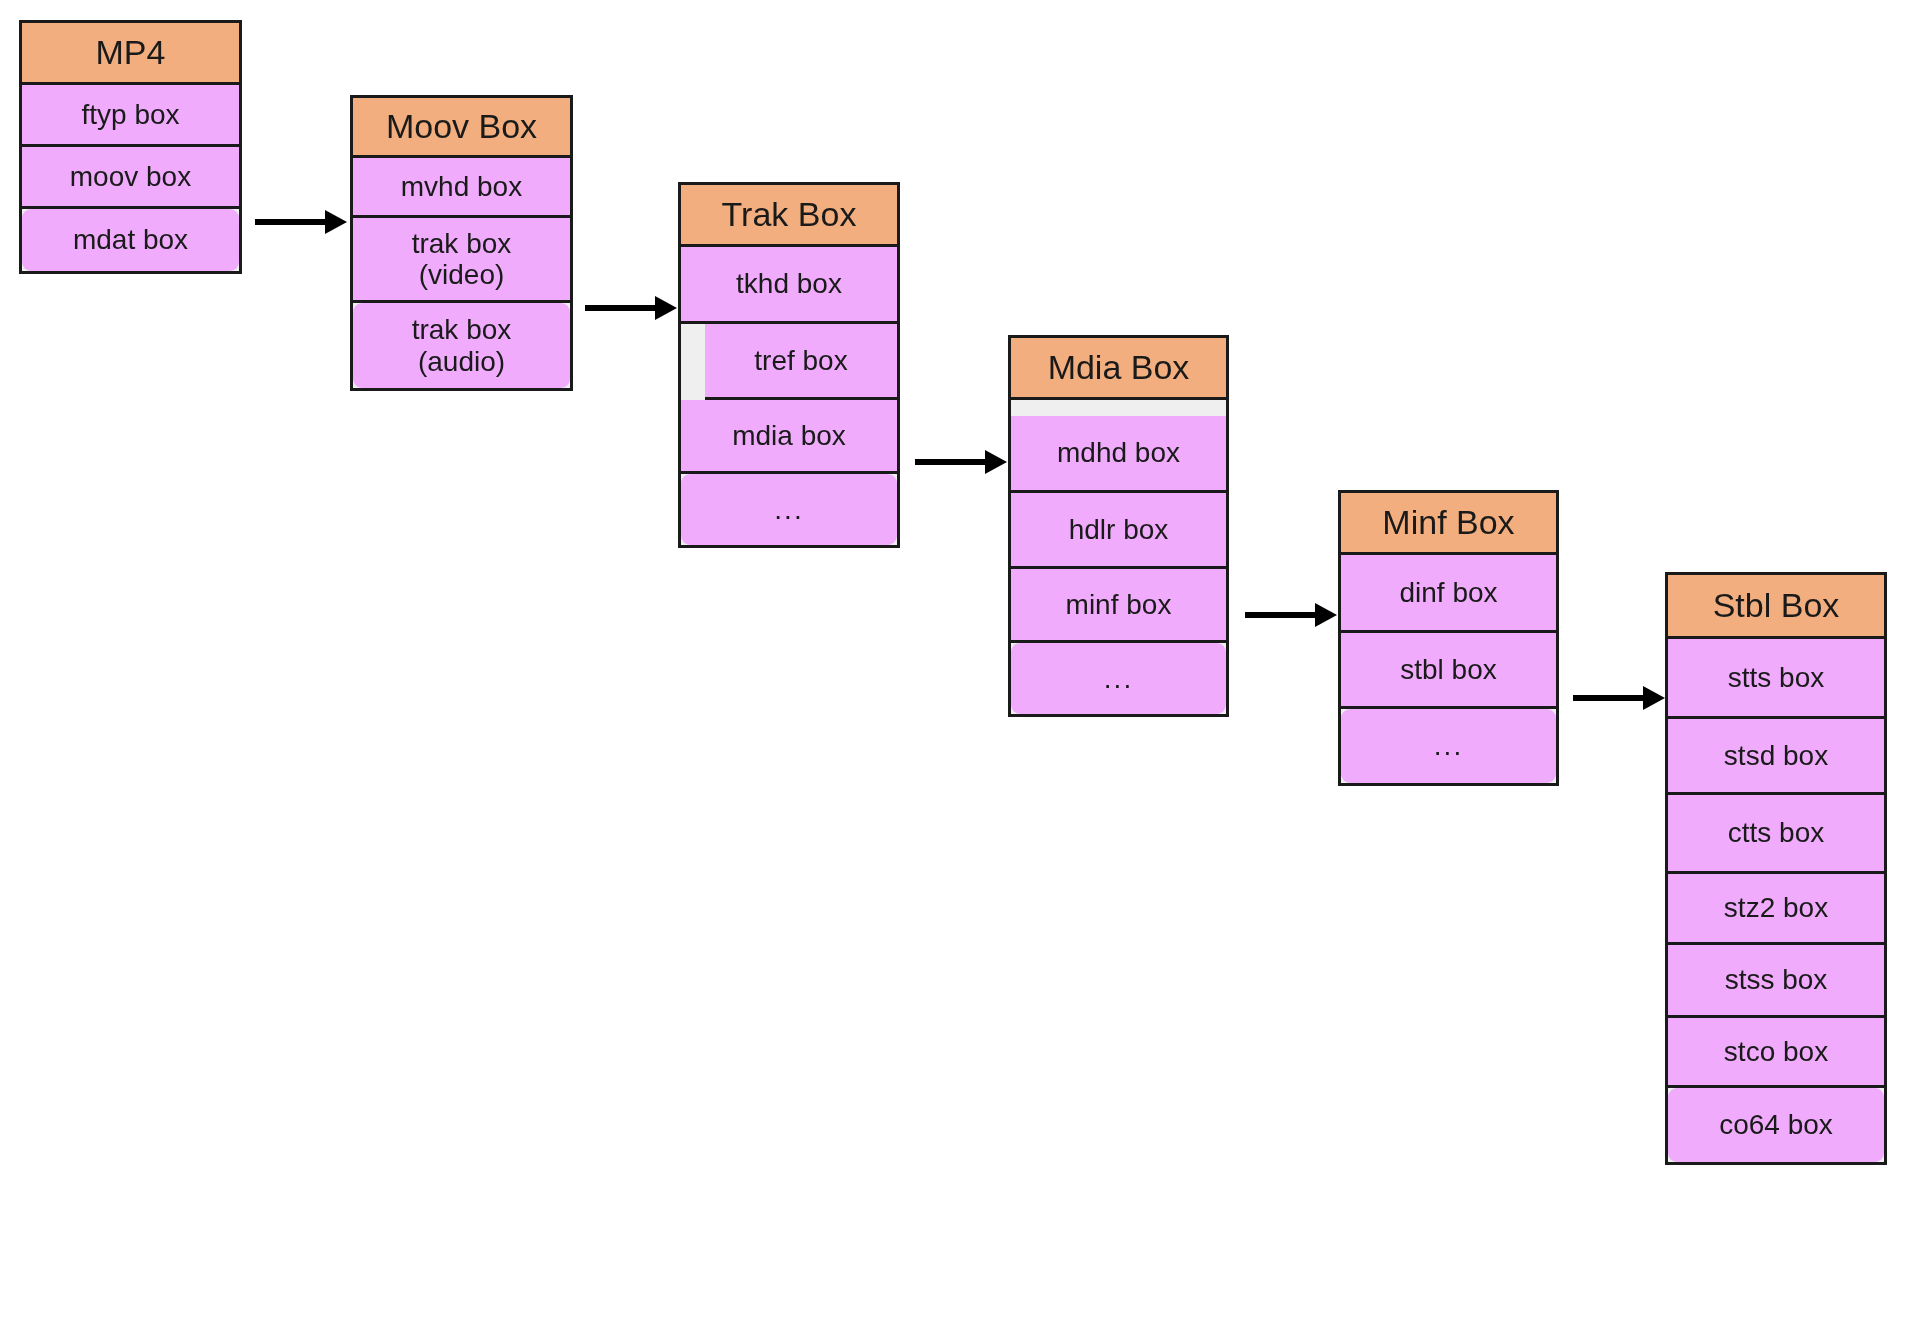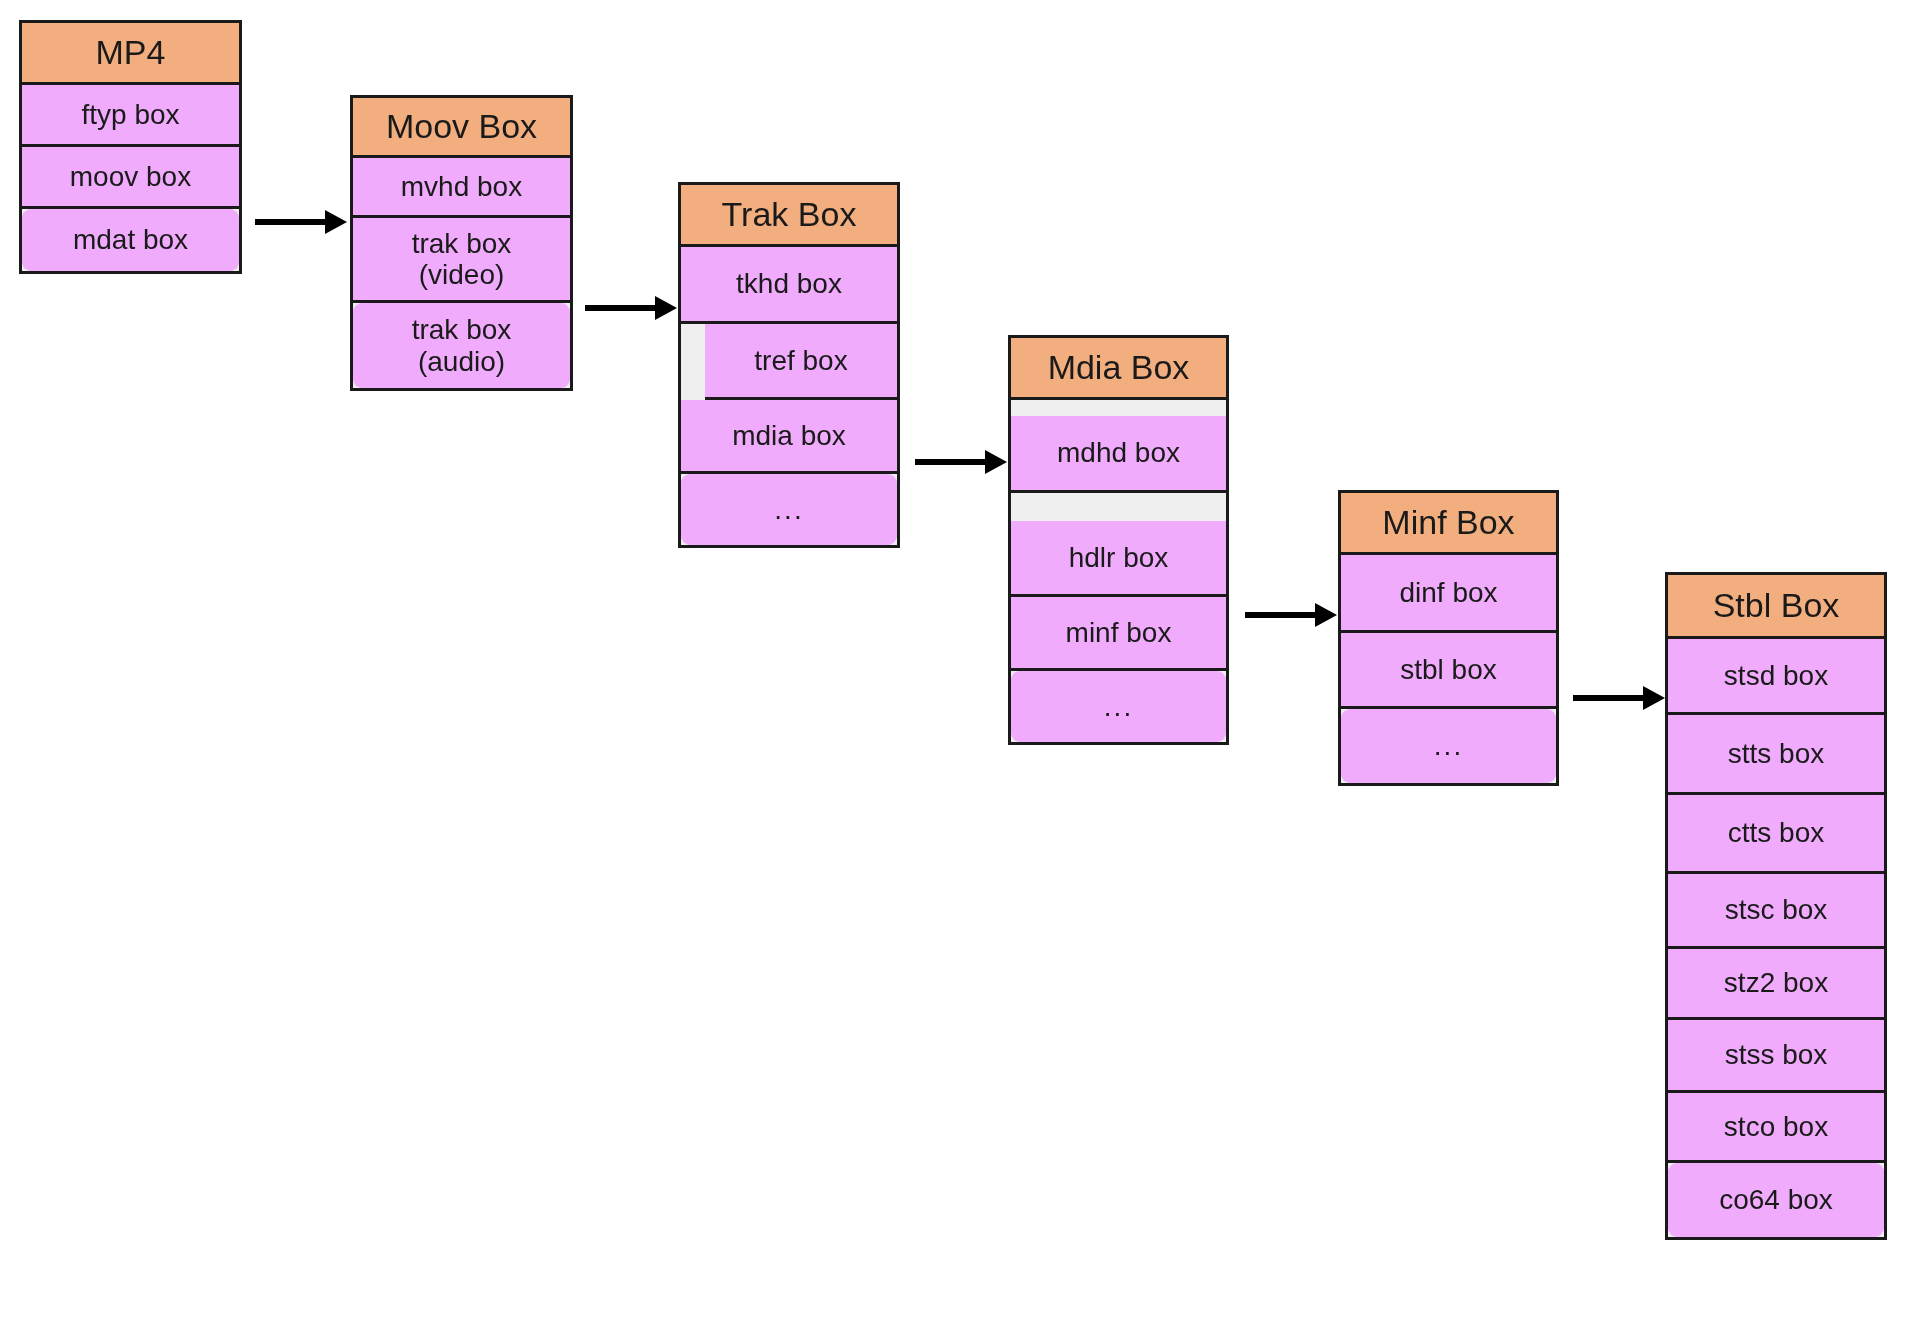--- a/index.html
+++ b/index.html
@@ -94,38 +94,37 @@
     <div class="row header" style="height:62px;">Trak Box</div>
     <div class="row item" style="height:77px;">tkhd box</div>
     <div class="row item" style="height:76px;margin-left:24px;">tref box</div>
     <div class="row item" style="height:74px;">mdia box</div>
     <div class="row ellipsis" style="height:71px;">...</div>
   </div>
 
   <div class="box-group" style="left:1008px; top:335px; width:221px;">
     <div class="row header" style="height:62px;">Mdia Box</div>
     <div class="row item" style="height:77px;margin-top:16px;">mdhd box</div>
-    <div class="row item" style="height:76px;margin-top:28px;">hdlr box</div>
+    <div class="row item" style="height:76px;">hdlr box</div>
     <div class="row item" style="height:74px;">minf box</div>
     <div class="row ellipsis" style="height:71px;">...</div>
   </div>
 
   <div class="box-group" style="left:1338px; top:490px; width:221px;">
     <div class="row header" style="height:62px;">Minf Box</div>
     <div class="row item" style="height:78px;">dinf box</div>
     <div class="row item" style="height:76px;">stbl box</div>
     <div class="row ellipsis" style="height:74px;">...</div>
   </div>
 
   <div class="box-group" style="left:1665px; top:572px; width:222px;">
     <div class="row header" style="height:64px;">Stbl Box</div>
+    <div class="row item" style="height:80px;">stts box</div>
     <div class="row item" style="height:76px;">stsd box</div>
-    <div class="row item" style="height:80px;">stts box</div>
     <div class="row item" style="height:79px;">ctts box</div>
-    <div class="row item" style="height:75px;">stsc box</div>
     <div class="row item" style="height:71px;">stz2 box</div>
     <div class="row item" style="height:73px;">stss box</div>
     <div class="row item" style="height:70px;">stco box</div>
     <div class="row item" style="height:74px;">co64 box</div>
   </div>
 
   <div class="arrow" style="left:255px; top:222px; width:92px;">
     <div class="shaft" style="width:72px;"></div>
     <div class="head" style="left:70px;"></div>
   </div>

